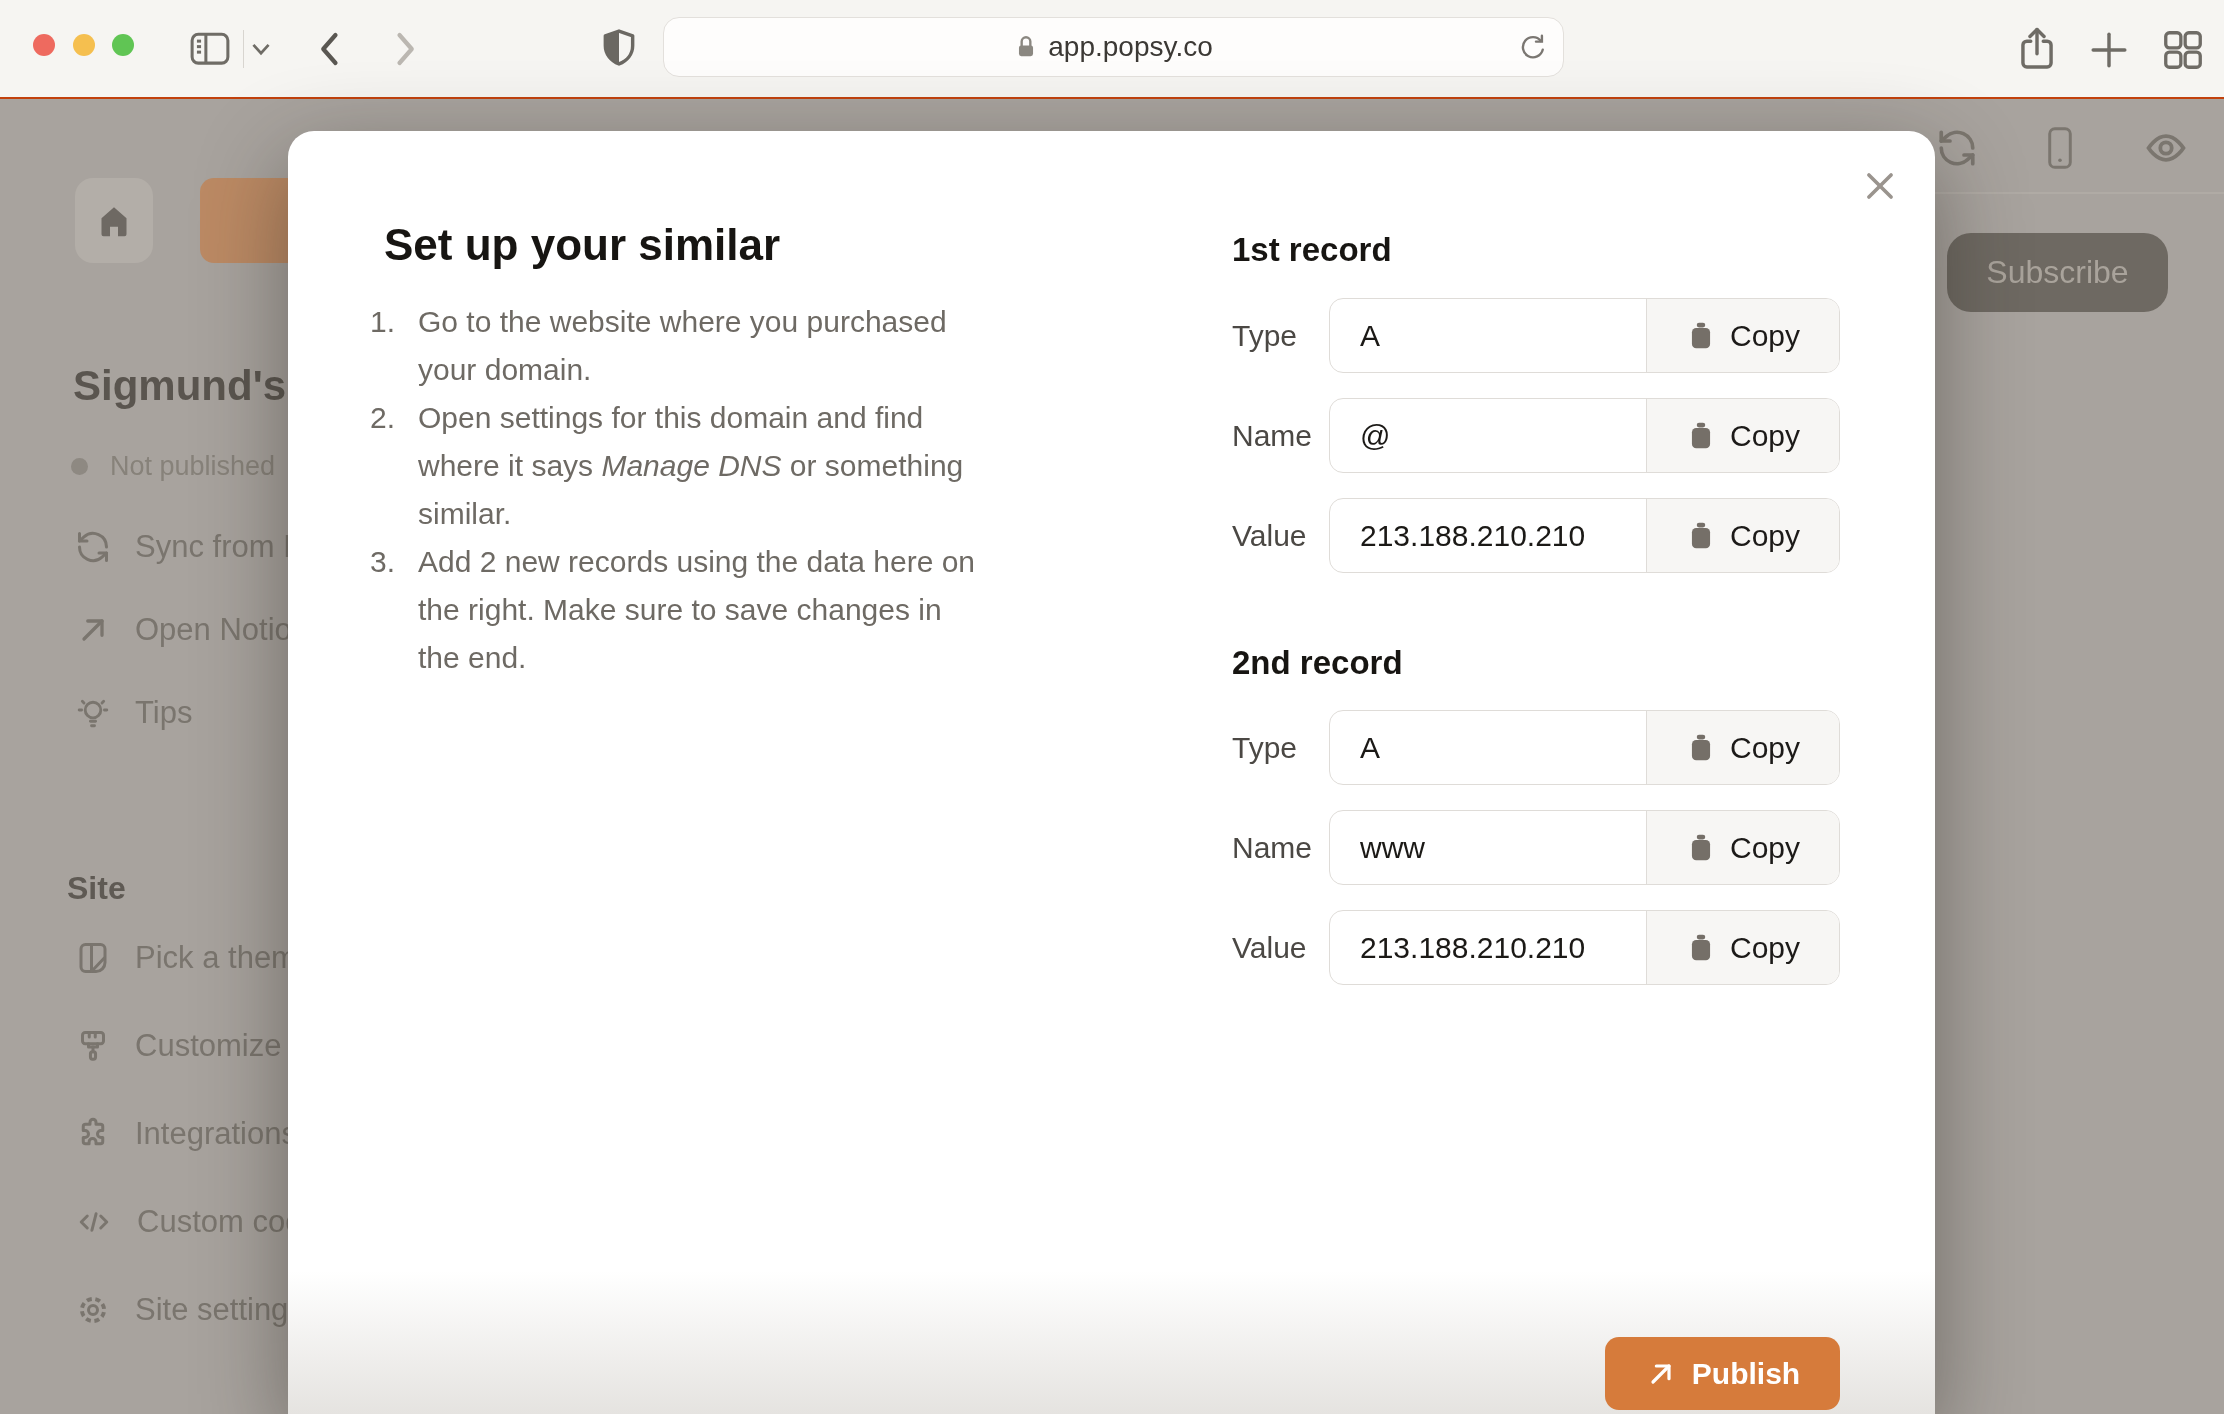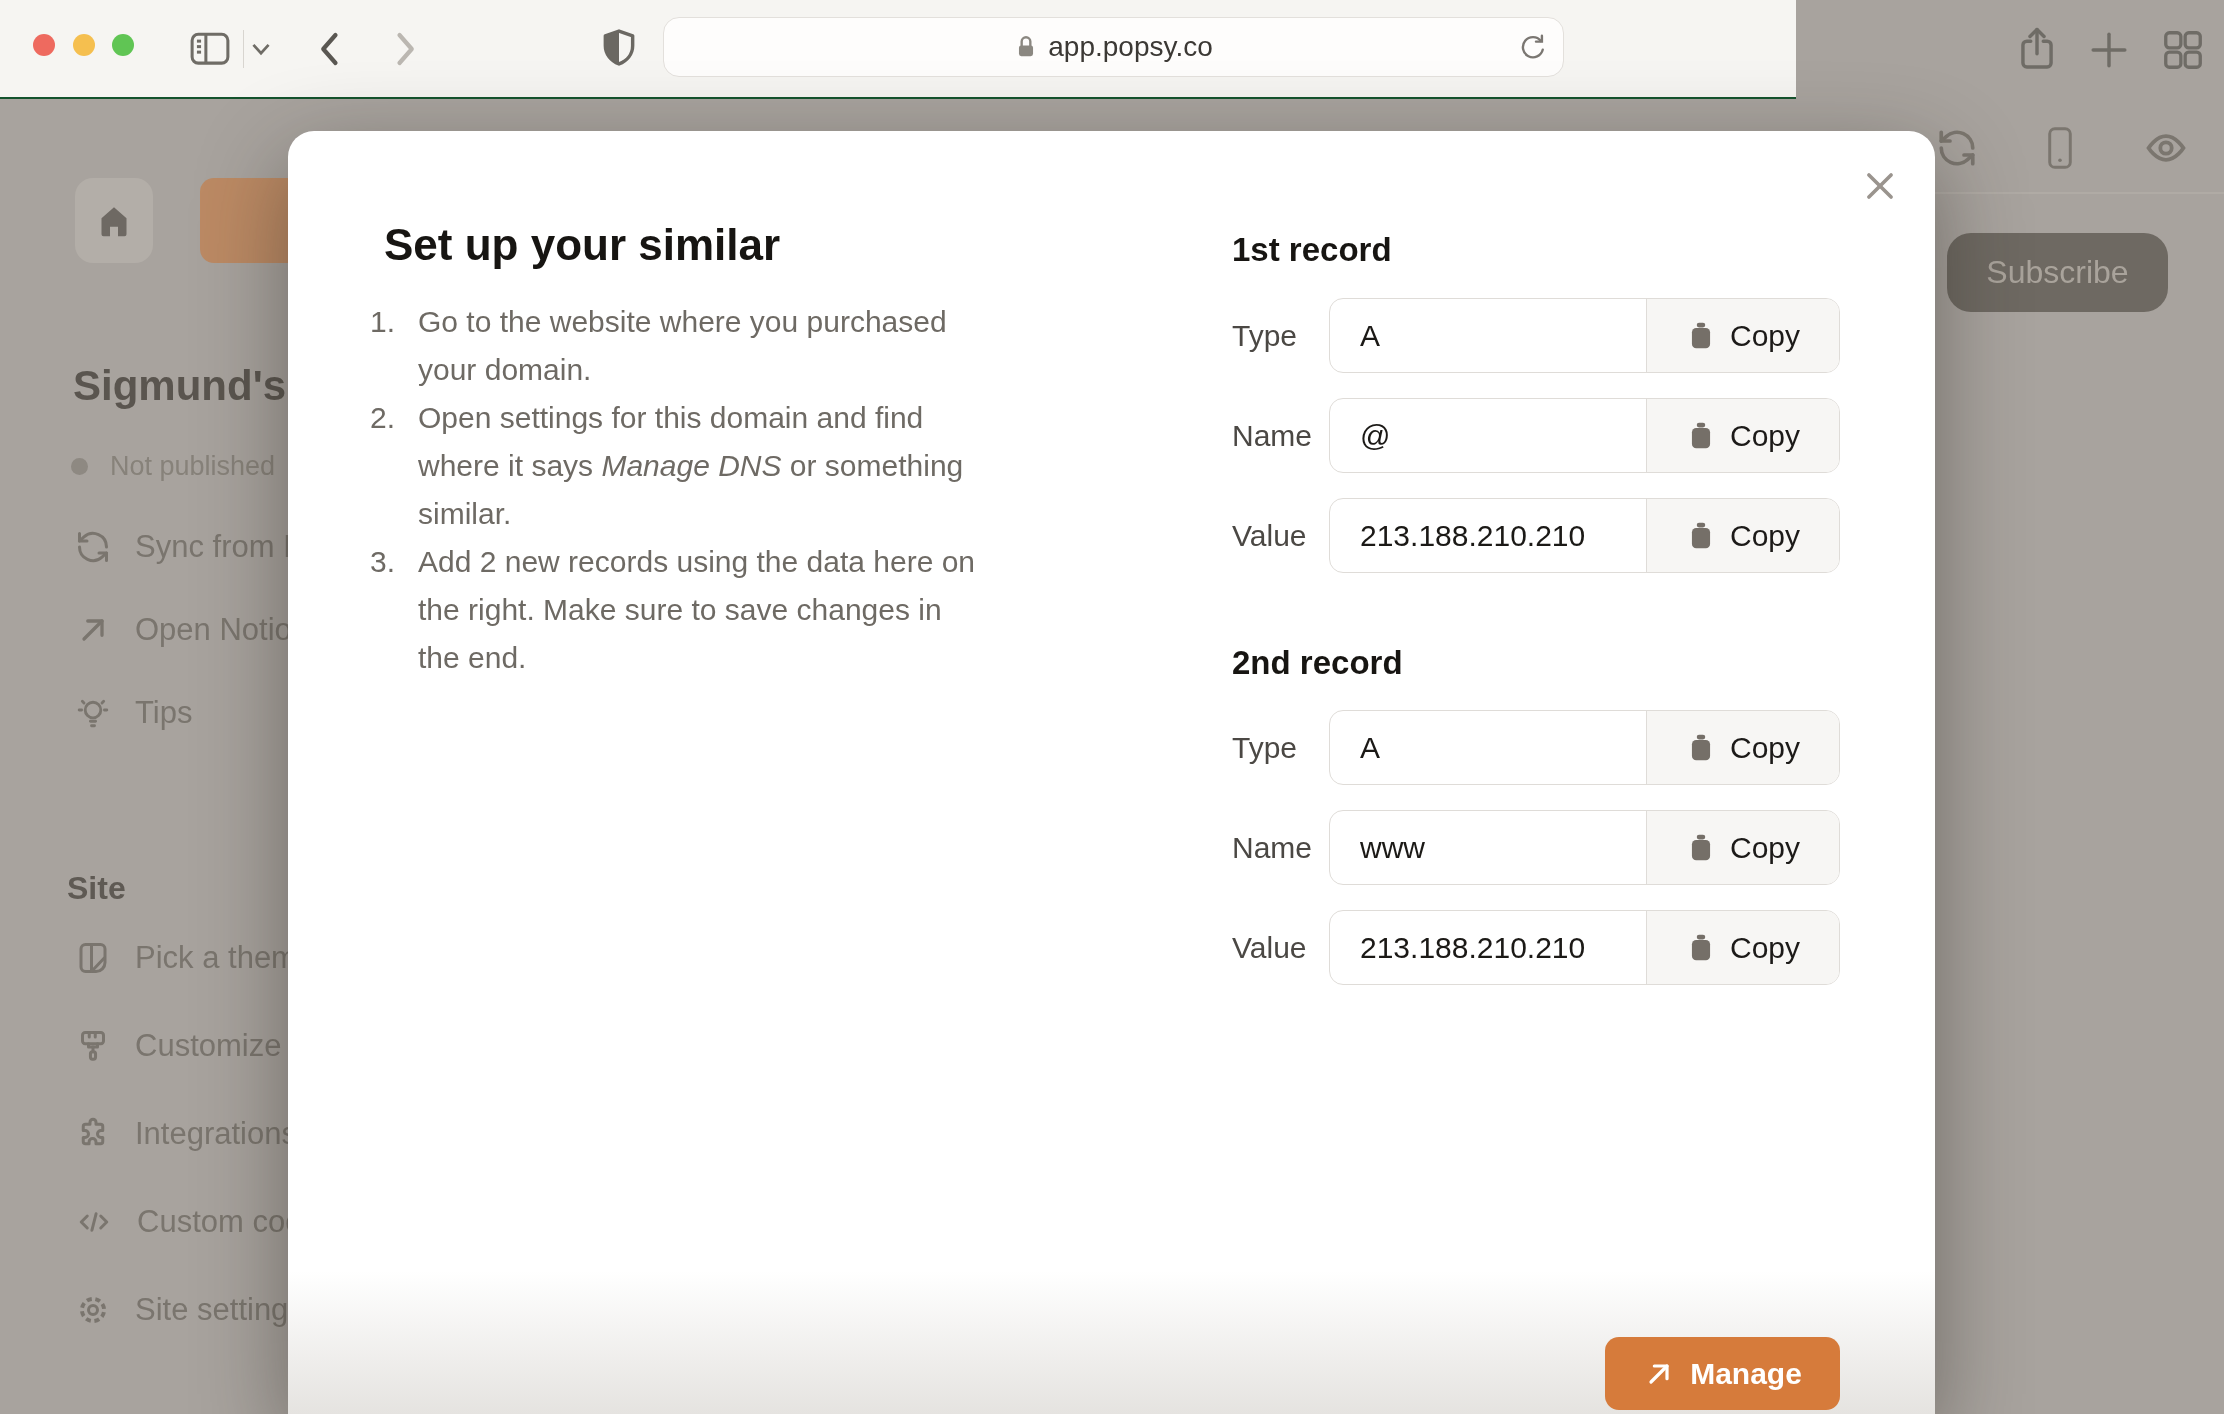--- a/index.html
+++ b/index.html
@@ -2,21 +2,21 @@
 <html><head>
 <meta charset="utf-8">
 <style>
   * { margin:0; padding:0; box-sizing:border-box; }
   html,body { width:2224px; height:1414px; overflow:hidden; }
   body { font-family:"Liberation Sans","DejaVu Sans",sans-serif; background:#a8a39e; position:relative; }
   svg { display:block; }
   button { border:none; background:none; cursor:pointer; font-family:inherit; }
 
   
-  .toolbar { position:absolute; left:0; top:0; width:1796px; height:99px; background:#f6f5f2; border-bottom:2px solid #14532d; z-index:30;text-align:center; }
+  .toolbar { position:absolute; left:0; top:0; width:2224px; height:99px; background:#f6f5f2; border-bottom:2px solid #c2410c; z-index:30;text-align:center; }
   .light { position:absolute; top:34px; width:22px; height:22px; border-radius:50%; }
   .tb-icon { position:absolute; color:#6f6c66; background:none; }
   .vsep { position:absolute; left:243px; top:30px; width:1px; height:38px; background:#d8d5d0; }
   .urlbar { position:absolute; left:663px; top:17px; width:901px; height:60px; background:#fefdfc; border:1.5px solid #e3e0dc; border-radius:16px; display:flex; align-items:center; justify-content:center; gap:10px; }
   .url-text { font-size:28px; color:#3c3935; }
   .reload { position:absolute; right:14px; top:14px; color:#7b7772; }
 
   
   .page { position:absolute; inset:0; z-index:10; color:#7a756e; }
   .hdr-divider { position:absolute; left:1935px; top:192px; width:289px; height:2px; background:#b0aba5; }
@@ -373,17 +373,17 @@
     </div>
 
     <div class="footer-fade"></div>
 
 
     <button class="publish-btn">
       <svg width="32" height="32" viewBox="0 0 24 24" fill="none" stroke="currentColor" stroke-width="2.4" stroke-linecap="round" stroke-linejoin="round">
           <line x1="6" y1="18" x2="18" y2="6"></line>
           <polyline points="8.5,6 18,6 18,15.5"></polyline>
         </svg>
-      <span>Manage</span>
+      <span>Publish</span>
     </button>
   </div>
 
 </div>
 
 </body></html>

